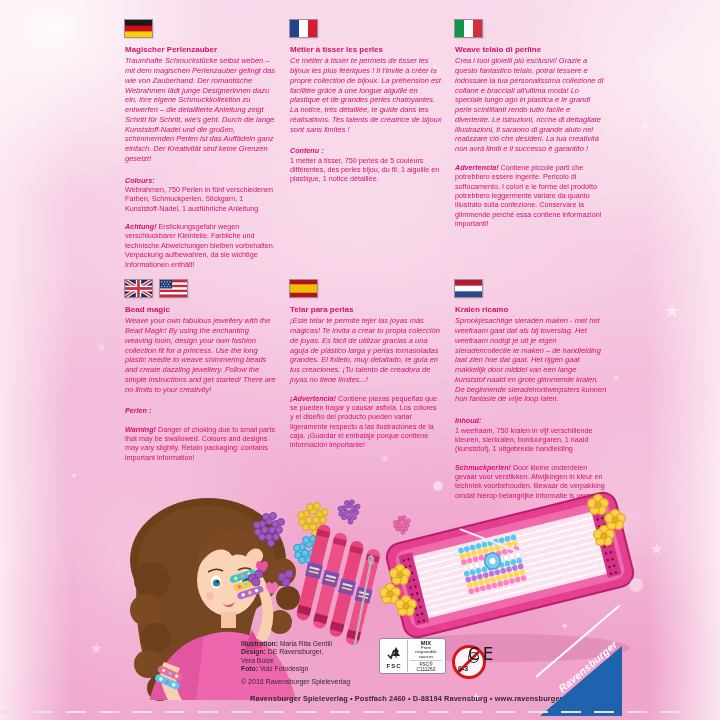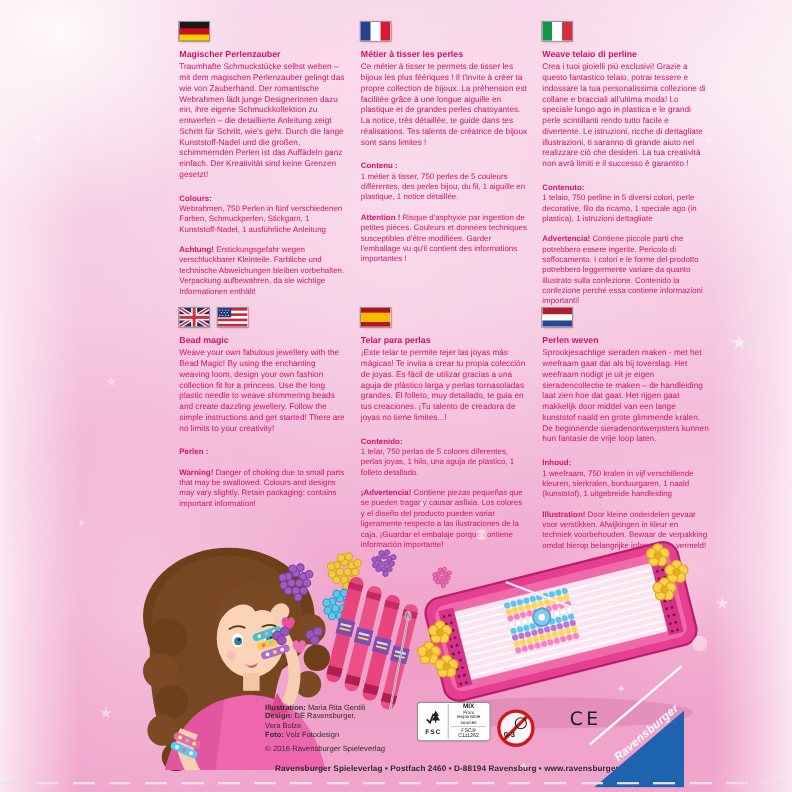--- a/index.html
+++ b/index.html
@@ -14,50 +14,49 @@
       radial-gradient(circle at 88% 72%, rgba(255,255,255,.3), rgba(255,255,255,0) 18%),
       linear-gradient(90deg, #fbe6f1 0%, rgba(251,230,241,0) 10%, rgba(251,230,241,0) 90%, #fbe6f1 100%),
       linear-gradient(180deg, #f8d7e9 0%, #f6cbe2 38%, #f2b4d6 62%, #ef9fc9 82%, #f0a5cc 100%);
   }
   .star{position:absolute; color:#ffffff; pointer-events:none;}
   
   .grid{
     position:absolute; left:125px; top:20px; width:482px;
     display:grid; grid-template-columns:repeat(3,152px); column-gap:13px;
     grid-auto-rows:260px;
-    margin-left:38px;
   }
   section{overflow:visible;}
   .flags{display:flex; gap:8px; margin:0 0 7px 0; height:18px;}
   .flag{width:27px; height:17px; display:block; box-shadow:0 0 0 1px #9a8f98, 1px 1px 2px rgba(120,40,80,.35);}
   .flag svg{display:block; width:100%; height:100%;}
   h3{margin:0 0 1px 0; font-size:8px; line-height:1.3; color:#d4116f; font-weight:bold;}
-  .bodytxt{margin:0; font-size:7.5px; line-height:1.3; color:#d4116f;}
+  .bodytxt{margin:0; font-size:7.5px; line-height:1.3; color:#d4116f;font-style:italic;}
   .items{margin:12px 0 0 0; font-size:7.2px; line-height:1.3; color:#d4116f;}
   .warn{margin:9px 0 0 0; font-size:7.2px; line-height:1.3; color:#d4116f;}
-  .lbl{font-weight:bold; color:#d4116f;}
+  .lbl{font-weight:bold; color:#d4116f;font-style:italic;}
   
   .credits{position:absolute; left:241px; top:640px; width:130px; font-size:6.8px; line-height:1.22; color:#332a30;}
   .credits b{font-weight:bold;}
   .copyright{position:absolute; left:241px; top:678px; font-size:7px; color:#332a30;}
   .address{position:absolute; left:250px; top:694px; font-size:7.4px; font-weight:bold; color:#332a30; letter-spacing:.1px;}
   .fsc{position:absolute; left:379px; top:638px; width:67px; height:36px; background:#fdfdfd;
        border:1px solid #8e8e96; border-radius:3px; display:flex; align-items:center; padding:2px 3px; box-sizing:border-box;}
   .fsc-left{width:22px; text-align:center; color:#222;}
   .fsc-left .fsc-name{font-size:6px; font-weight:bold; letter-spacing:1px; display:block; margin-top:-1px;}
   .fsc-right{flex:1; text-align:center; color:#222; border-left:1px solid #bbb; margin-left:2px; padding-left:2px;}
   .fsc-mix{font-size:5.8px; font-weight:bold; display:block;}
   .fsc-sub{font-size:4.2px; display:block; line-height:1.1;}
   .fsc-code{font-size:4.8px; display:block; margin-top:1px; border-top:1px solid #ccc; padding-top:1px;}
   .age{position:absolute; left:452px; top:645px; width:34px; height:34px; border-radius:50%;
        border:3px solid #d01818; background:rgba(255,255,255,.9); box-sizing:border-box;}
   .age::before{content:""; position:absolute; left:-2px; top:12px; width:32px; height:3px; background:#d01818; transform:rotate(-45deg);}
   .age .age-label{position:absolute; left:3px; bottom:4px; font-size:7px; font-weight:bold; color:#222;}
   .age .age-face{position:absolute; right:4px; top:4px; width:9px; height:9px; border:1.4px solid #222; border-radius:50%;}
-  .ce{position:absolute; left:518px; top:644px; font-family:"DejaVu Sans", sans-serif; font-size:17px; color:#1a1a1a; letter-spacing:3px; font-weight:normal;}
+  .ce{position:absolute; left:468px; top:644px; font-family:"DejaVu Sans", sans-serif; font-size:17px; color:#1a1a1a; letter-spacing:3px; font-weight:normal;}
   .tri{position:absolute; left:540px; top:646px; width:82px; height:70px;
        clip-path:polygon(100% 0, 100% 100%, 0 100%); background:#1e63ad;}
   .tri-edge{position:absolute; left:536px; top:676px; width:110px; height:2px; background:#ffffff; transform:rotate(-40.5deg); transform-origin:left center;}
   .tri-label{position:absolute; left:560px; top:684px; color:#fff; font-size:10.5px; font-weight:bold; font-style:italic;
        transform:rotate(-40.5deg); transform-origin:left center; letter-spacing:.2px;}
   .cutline{position:absolute; left:0; top:711px; width:720px; height:2px;
        background:repeating-linear-gradient(90deg, #ece0e8 0 20px, rgba(0,0,0,0) 20px 33px);}
   .illus{position:absolute; left:0; top:0; width:720px; height:720px; pointer-events:none;}
 </style>
 </head>
@@ -102,37 +101,35 @@
           <svg viewBox="0 0 3 2" preserveAspectRatio="none">
               <rect width="1" height="2" fill="#26418f"></rect>
               <rect x="1" width="1" height="2" fill="#ffffff"></rect>
               <rect x="2" width="1" height="2" fill="#da1a32"></rect>
             </svg>
         </span>
       </div>
       <h3>Métier à tisser les perles</h3>
       <p class="bodytxt">Ce métier à tisser te permets de tisser les bijoux les plus féériques ! Il t'invite à créer ta propre collection de bijoux. La préhension est facilitée grâce à une longue aiguille en plastique et de grandes perles chatoyantes. La notice, très détaillée, te guide dans tes réalisations. Tes talents de créatrice de bijoux sont sans limites !</p>
       <p class="items"><span class="lbl">Contenu :</span><br><span>1 métier à tisser, 750 perles de 5 couleurs différentes, des perles bijou, du fil, 1 aiguille en plastique, 1 notice détaillée.</span></p>
-      <p class="warn"><span class="lbl">Attention !</span> <span>Risque d'asphyxie par ingestion de petites pièces. Couleurs et données techniques susceptibles d'être modifiées. Garder l'emballage vu qu'il contient des informations importantes !</span></p>
     </section>
 
     <section>
       <div class="flags">
         <span class="flag">
           <svg viewBox="0 0 3 2" preserveAspectRatio="none">
               <rect width="1" height="2" fill="#109648"></rect>
               <rect x="1" width="1" height="2" fill="#ffffff"></rect>
               <rect x="2" width="1" height="2" fill="#d0313d"></rect>
             </svg>
         </span>
       </div>
       <h3>Weave telaio di perline</h3>
       <p class="bodytxt">Crea i tuoi gioielli più esclusivi! Grazie a questo fantastico telaio, potrai tessere e indossare la tua personalissima collezione di collane e bracciali all'ultima moda! Lo speciale lungo ago in plastica e le grandi perle scintillanti rendo tutto facile e divertente. Le istruzioni, ricche di dettagliate illustrazioni, ti saranno di grande aiuto nel realizzare ciò che desideri. La tua creatività non avrà limiti e il successo è garantito !</p>
-      <p class="items"><span class="lbl">Contenuto:</span><br><span>1 telaio, 750 perline in 5 diversi colori, perle decorative, filo da ricamo, 1 speciale ago (in plastica), 1 istruzioni dettagliate</span></p>
-      <p class="warn"><span class="lbl">Advertencia!</span> <span>Contiene piccole parti che potrebbero essere ingerite. Pericolo di soffocamento. I colori e le forme del prodotto potrebbero leggermente variare da quanto illustrato sulla confezione. Contenido la confezione perché essa contiene informazioni importanti!</span></p>
+      <p class="warn"><span class="lbl">Advertencia!</span> <span>Contiene piccole parti che potrebbero essere ingerite. Pericolo di soffocamento. I colori e le forme del prodotto potrebbero leggermente variare da quanto illustrato sulla confezione. Conservare la glimmende perché essa contiene informazioni importanti!</span></p>
     </section>
 
     <section>
       <div class="flags">
         <span class="flag">
           <svg viewBox="0 0 60 36" preserveAspectRatio="none">
             <rect width="60" height="36" fill="#16306e"></rect>
             <path d="M0,0 L60,36 M60,0 L0,36" stroke="#ffffff" stroke-width="8"></path>
             <path d="M0,0 L60,36 M60,0 L0,36" stroke="#d0313d" stroke-width="3.5"></path>
             <rect x="24" width="12" height="36" fill="#ffffff"></rect>
@@ -178,38 +175,37 @@
         <span class="flag">
           <svg viewBox="0 0 3 2" preserveAspectRatio="none">
               <rect width="3" height="2" fill="#f1bf00"></rect>
               <rect width="3" height="0.5" fill="#b5121f"></rect>
               <rect y="1.5" width="3" height="0.5" fill="#b5121f"></rect>
             </svg>
         </span>
       </div>
       <h3>Telar para perlas</h3>
       <p class="bodytxt">¡Este telar te permite tejer las joyas más mágicas! Te invita a crear tu propia colección de joyas. Es fácil de utilizar gracias a una aguja de plástico larga y perlas tornasoladas grandes. El folleto, muy detallado, te guia en tus creaciones. ¡Tu talento de creadora de joyas no tiene limites...!</p>
-      <p class="items"><span class="lbl">Contenido:</span><br><span>1 telar, 750 perlas de 5 colores diferentes, perlas joyas, 1 hilo, una aguja de plástico, 1 folleto detallado.</span></p>
       <p class="warn"><span class="lbl">¡Advertencia!</span> <span>Contiene piezas pequeñas que se pueden tragar y causar asfixia. Los colores y el diseño del producto pueden variar ligeramente respecto a las ilustraciones de la caja. ¡Guardar el embalaje porque contiene información importante!</span></p>
     </section>
 
     <section>
       <div class="flags">
         <span class="flag">
           <svg viewBox="0 0 3 2" preserveAspectRatio="none">
               <rect width="3" height="2" fill="#ffffff"></rect>
               <rect width="3" height="0.667" fill="#b01c30"></rect>
               <rect y="1.333" width="3" height="0.667" fill="#27488f"></rect>
             </svg>
         </span>
       </div>
-      <h3>Perlen weven</h3>
+      <h3>Kralen ricamo</h3>
       <p class="bodytxt">Sprookjesachtige sieraden maken - met het weefraam gaat dat als bij toverslag. Het weefraam nodigt je uit je eigen sieradencollectie te maken – de handleiding laat zien hoe dat gaat. Het rijgen gaat makkelijk door middel van een lange kunststof naald en grote glimmende kralen. De beginnende sieradenontwerpsters kunnen hun fantasie de vrije loop laten.</p>
       <p class="items"><span class="lbl">Inhoud:</span><br><span>1 weefraam, 750 kralen in vijf verschillende kleuren, sierkralen, borduurgaren, 1 naald (kunststof), 1 uitgebreide handleiding</span></p>
-      <p class="warn"><span class="lbl">Illustration!</span> <span>Door kleine onderdelen gevaar voor verstikken. Afwijkingen in kleur en techniek voorbehouden. Bewaar de verpakking omdat hierop belangrijke informatie is vermeld!</span></p>
+      <p class="warn"><span class="lbl">Schmuckperlen!</span> <span>Door kleine onderdelen gevaar voor verstikken. Afwijkingen in kleur en techniek voorbehouden. Bewaar de verpakking omdat hierop belangrijke informatie is vermeld!</span></p>
     </section>
 
   </main>
 
   <svg class="illus" viewBox="0 0 720 720">
     <defs>
       <g id="cluster">
         <circle cx="0" cy="0" r="3.4"></circle>
           <circle cx="7" cy="-3" r="3.4"></circle>
           <circle cx="14" cy="0" r="3.4"></circle>

